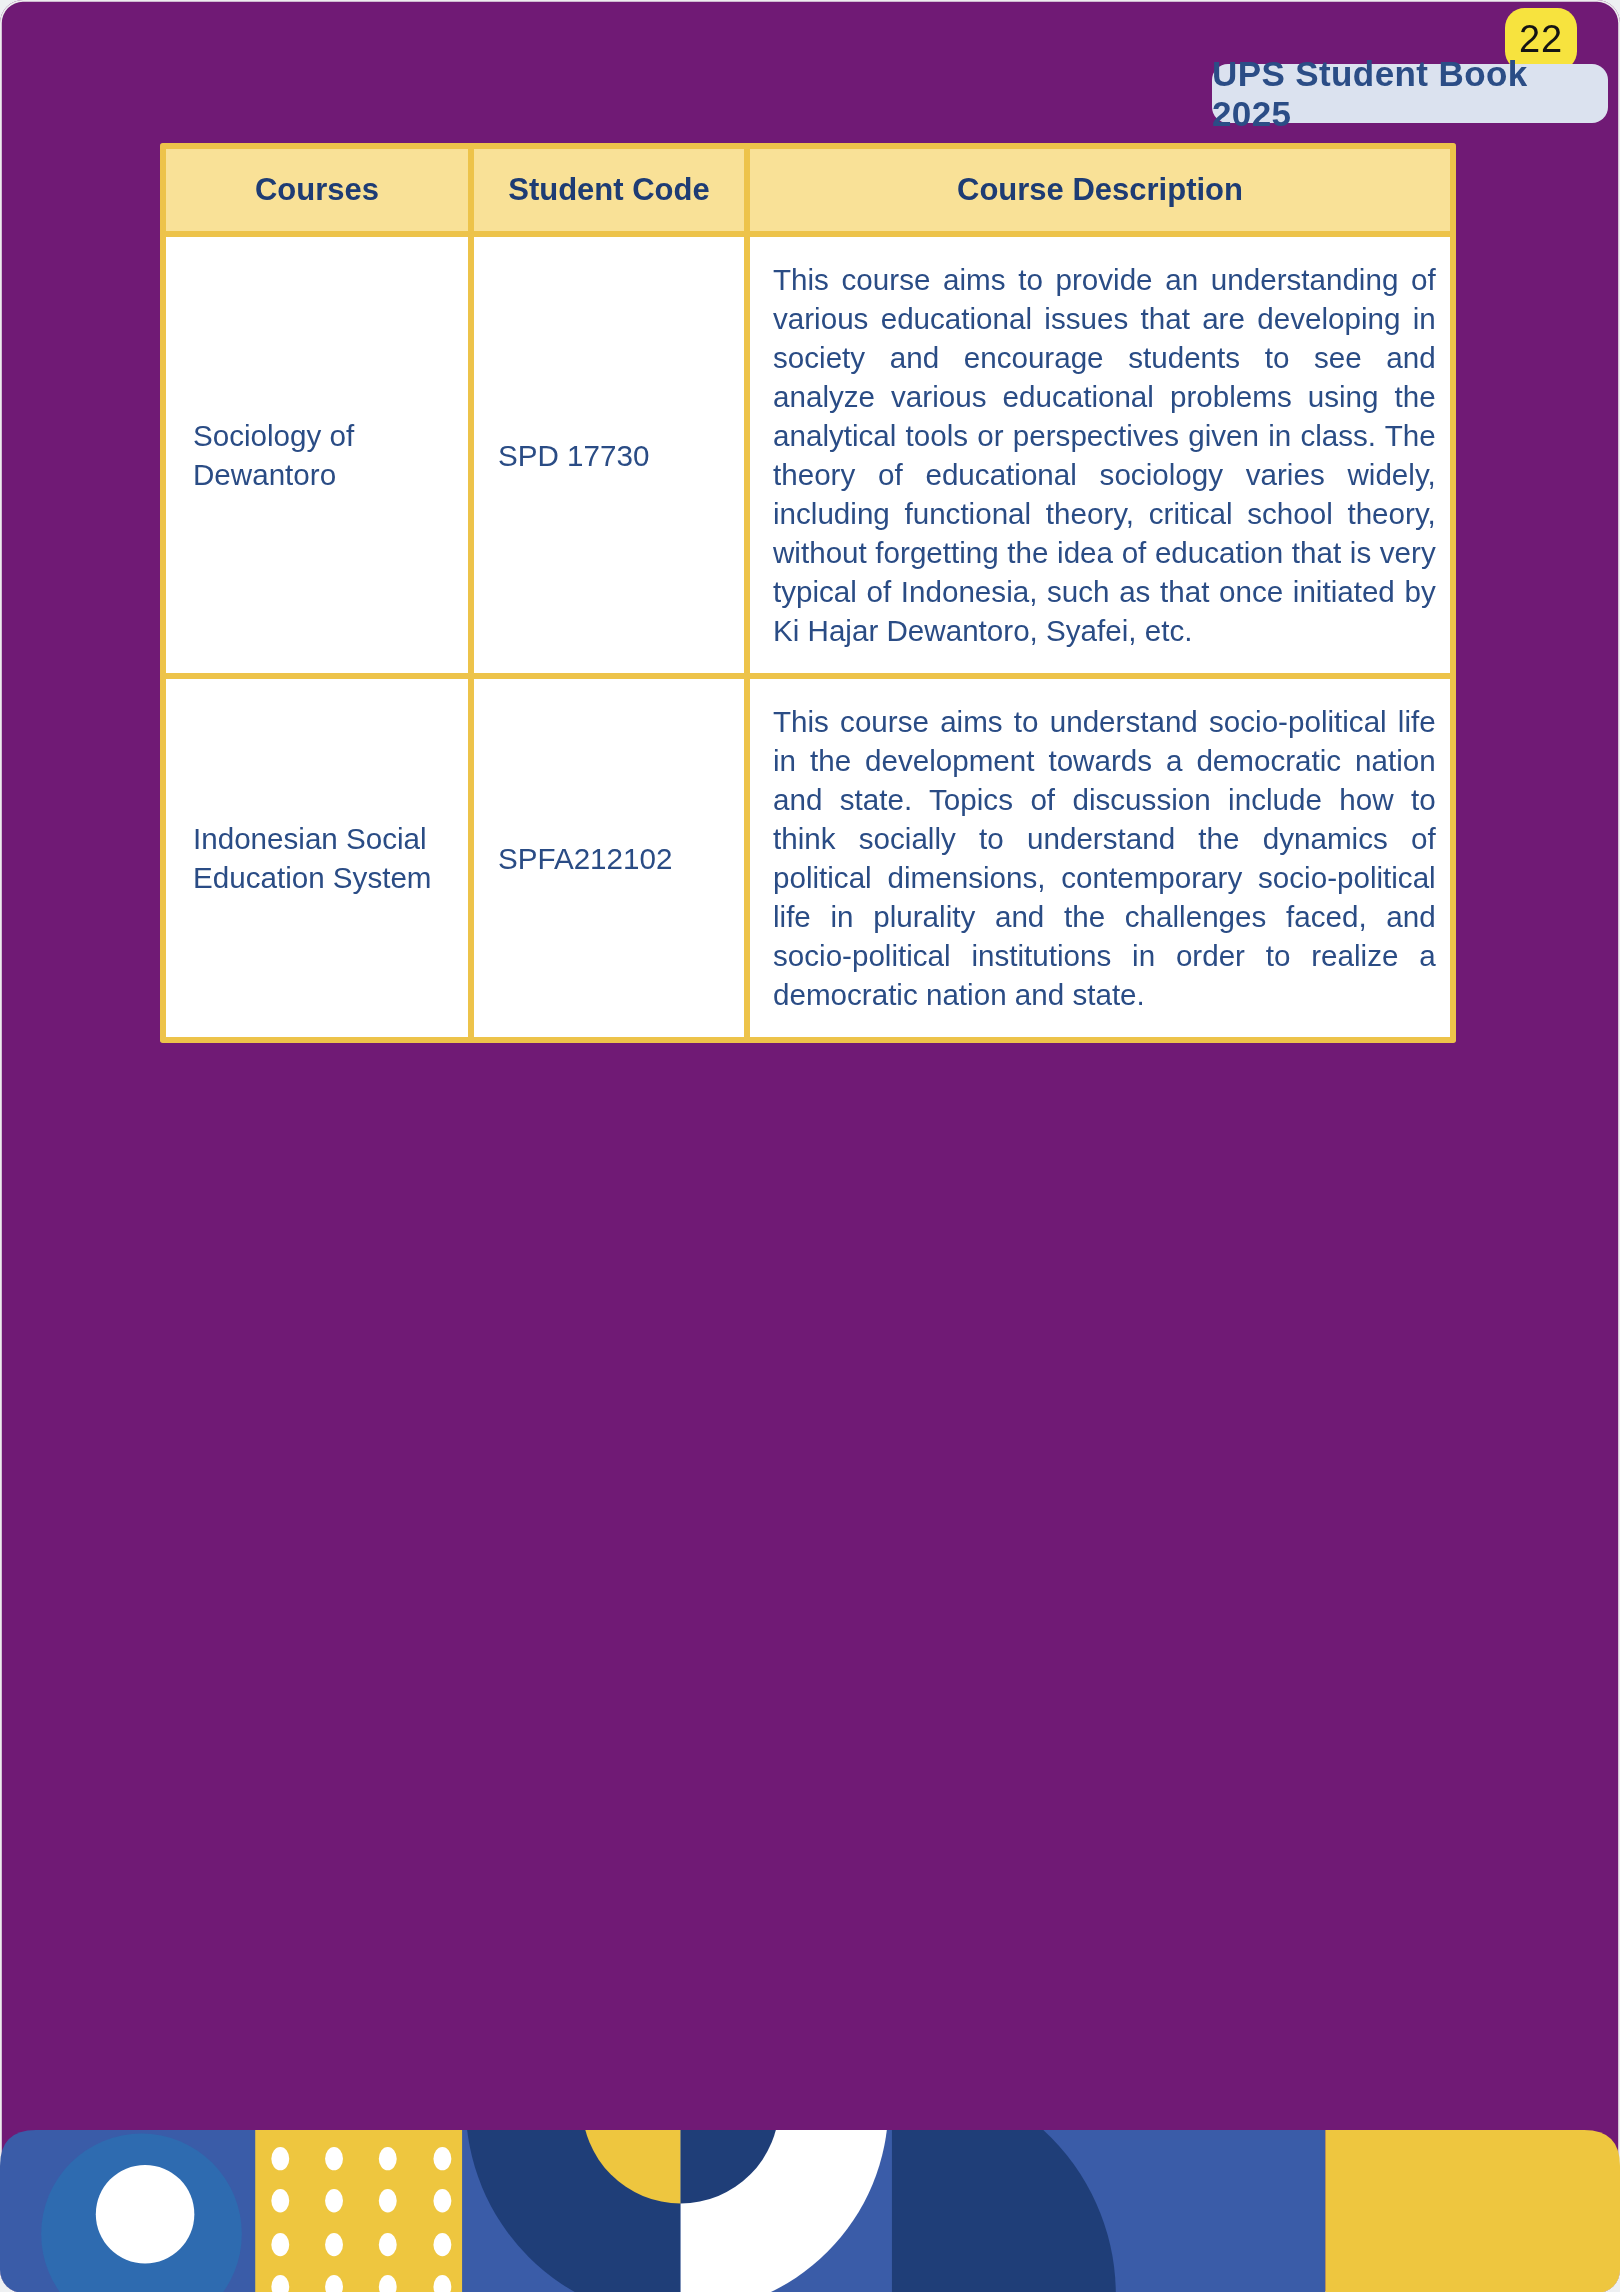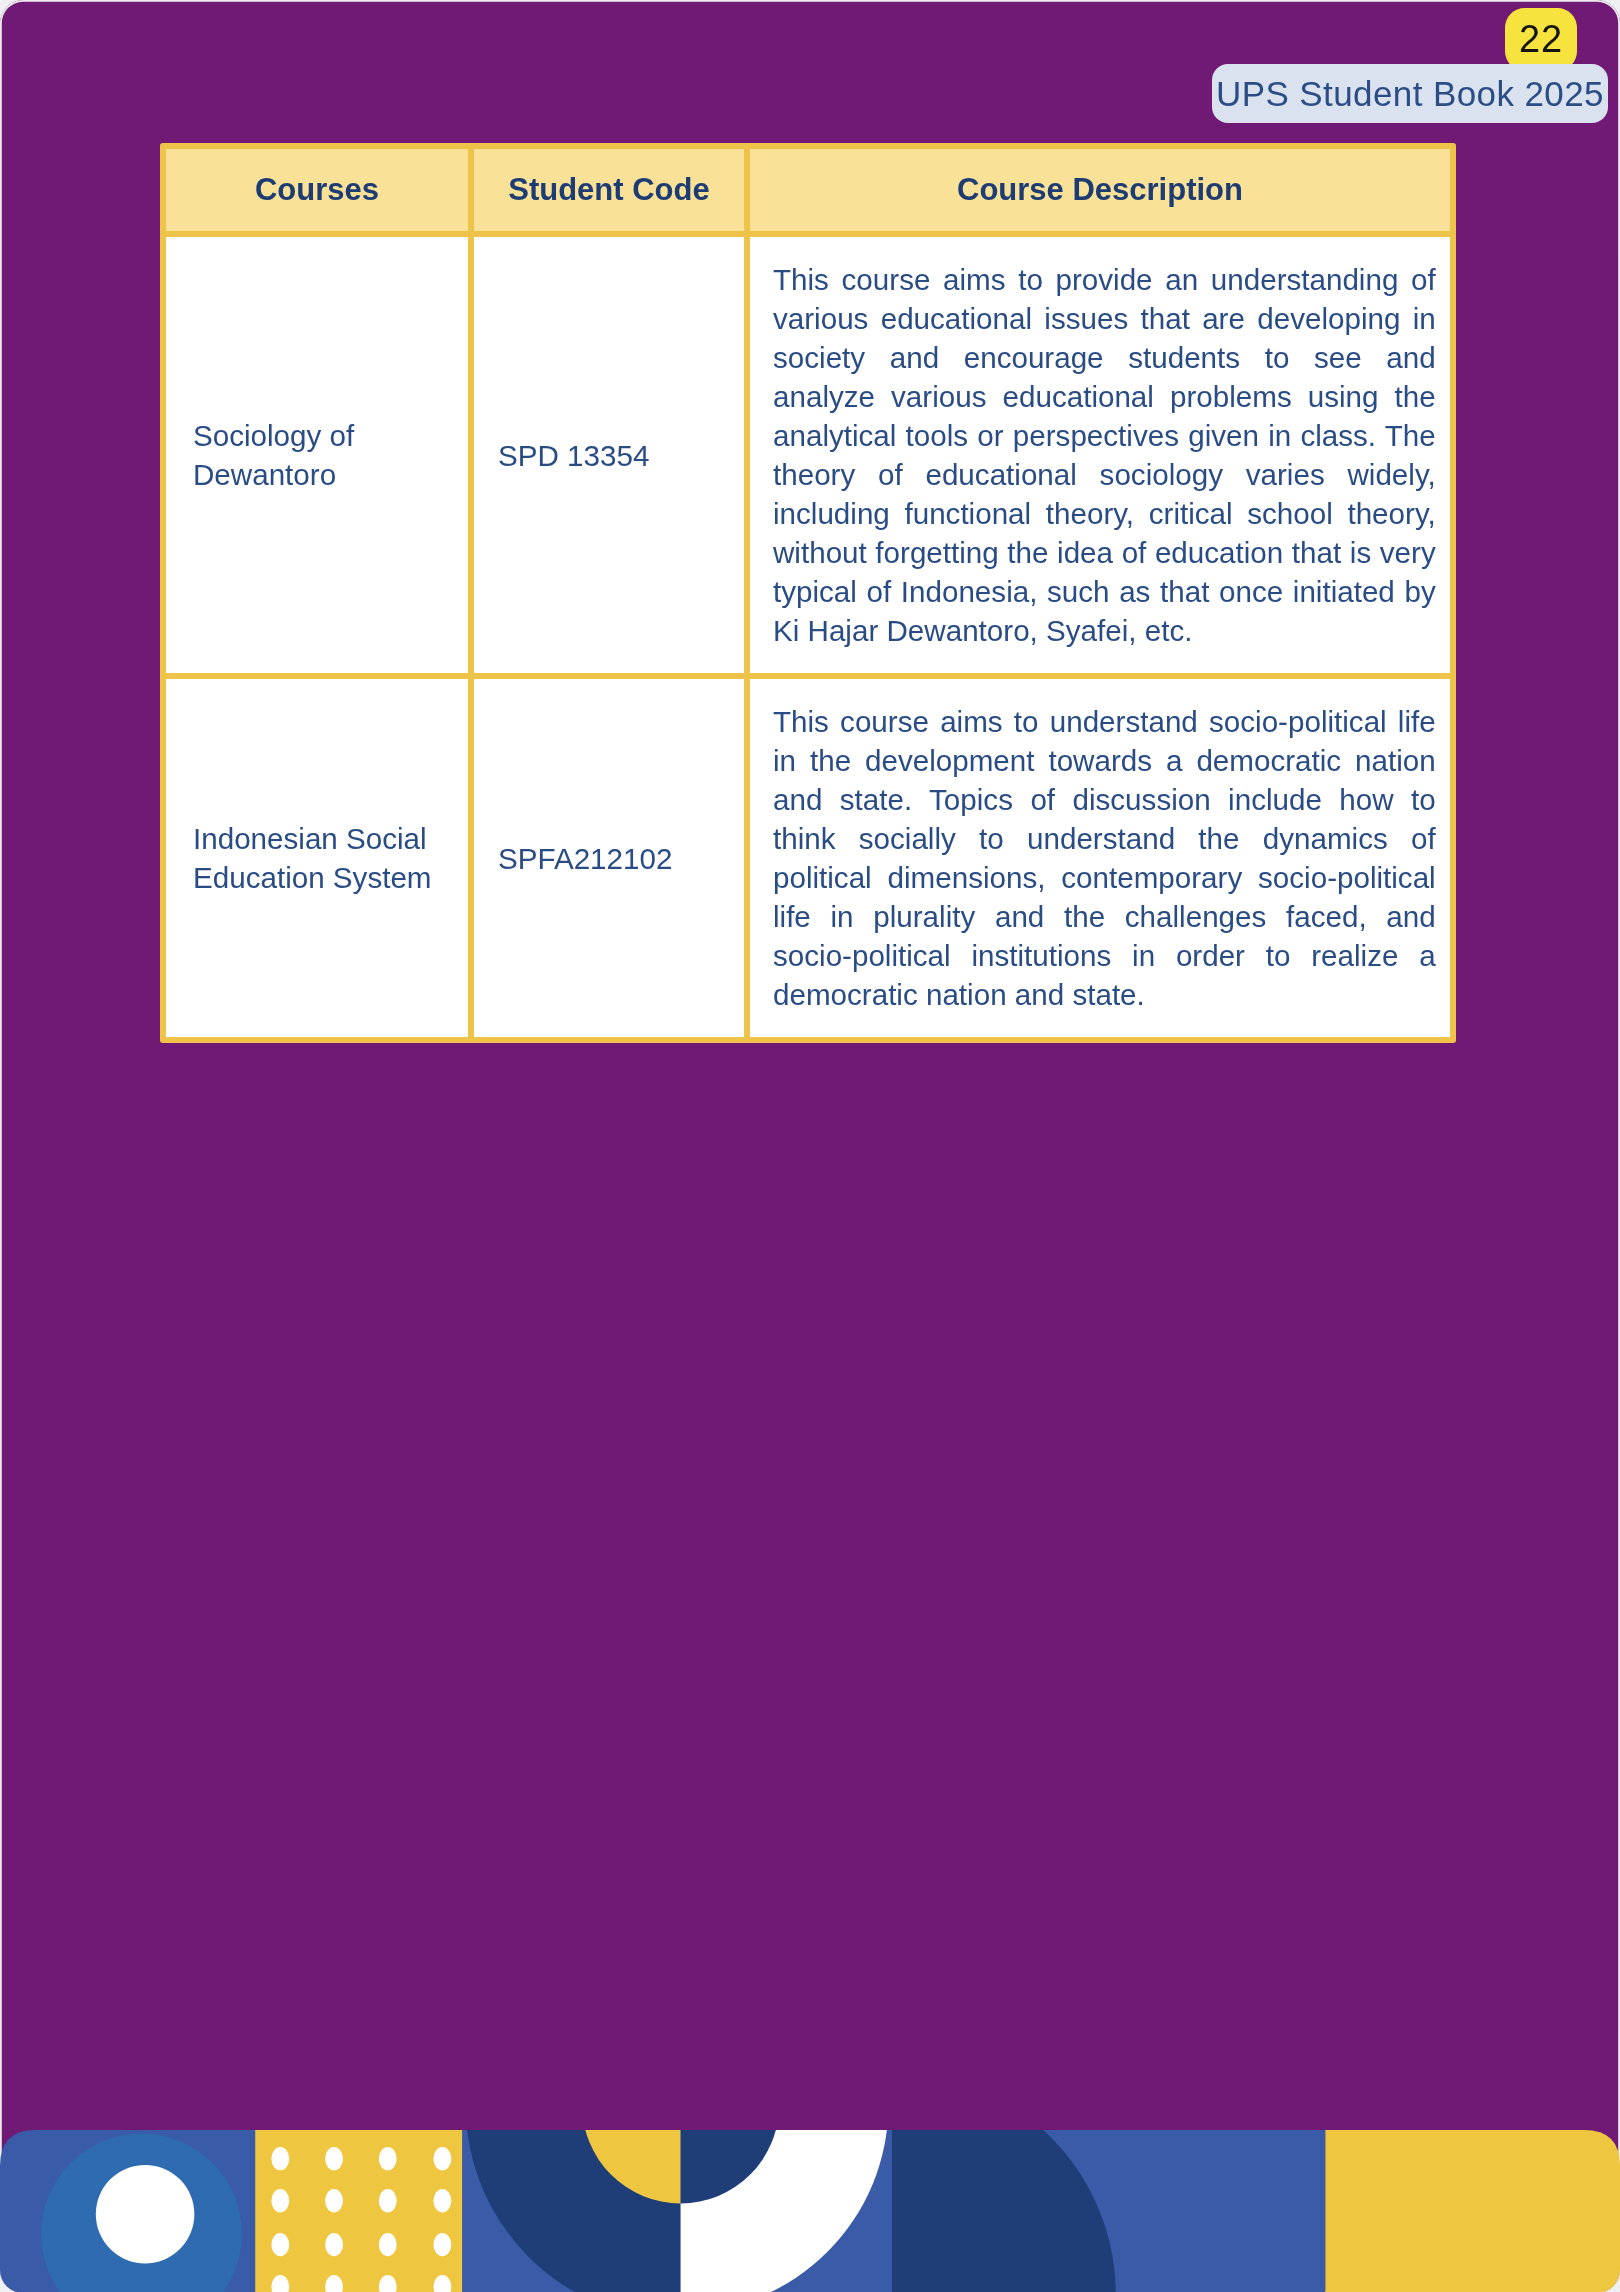--- a/index.html
+++ b/index.html
@@ -29,21 +29,21 @@
     letter-spacing: 0.9px;
   }
   .book-badge {
     position: absolute;
     left: 1212px; top: 64px;
     width: 396px; height: 59px;
     background: #dbe2ef;
     border-radius: 16px;
     display: flex; align-items: center; justify-content: center;
     font-size: 35px;
-    font-weight: normal;
+    font-weight: bold;
     color: #2b4d86;
     letter-spacing: 0.4px;
   }
 
   
   .courses-table {
     position: absolute;
     left: 160px; top: 143px;
     width: 1296px;
     border-collapse: separate;
@@ -109,21 +109,21 @@
         <col class="c3">
       </colgroup>
     <tbody>
         <tr class="header-row">
       <th>Courses</th>
       <th>Student Code</th>
       <th>Course Description</th>
     </tr>
     <tr class="row-1">
       <td class="cell-course">Sociology of Dewantoro</td>
-      <td class="cell-code">SPD 13354</td>
+      <td class="cell-code">SPD 17730</td>
       <td class="cell-desc">This course aims to provide an understanding of various educational issues that are developing in society and encourage students to see and analyze various educational problems using the analytical tools or perspectives given in class. The theory of educational sociology varies widely, including functional theory, critical school theory, without forgetting the idea of education that is very typical of Indonesia, such as that once initiated by Ki Hajar Dewantoro, Syafei, etc.</td>
     </tr>
     <tr class="row-2">
       <td class="cell-course">Indonesian Social Education System</td>
       <td class="cell-code">SPFA212102</td>
       <td class="cell-desc">This course aims to understand socio-political life in the development towards a democratic nation and state. Topics of discussion include how to think socially to understand the dynamics of political dimensions, contemporary socio-political life in plurality and the challenges faced, and socio-political institutions in order to realize a democratic nation and state.</td>
     </tr>
   </tbody>
     </table>
 

